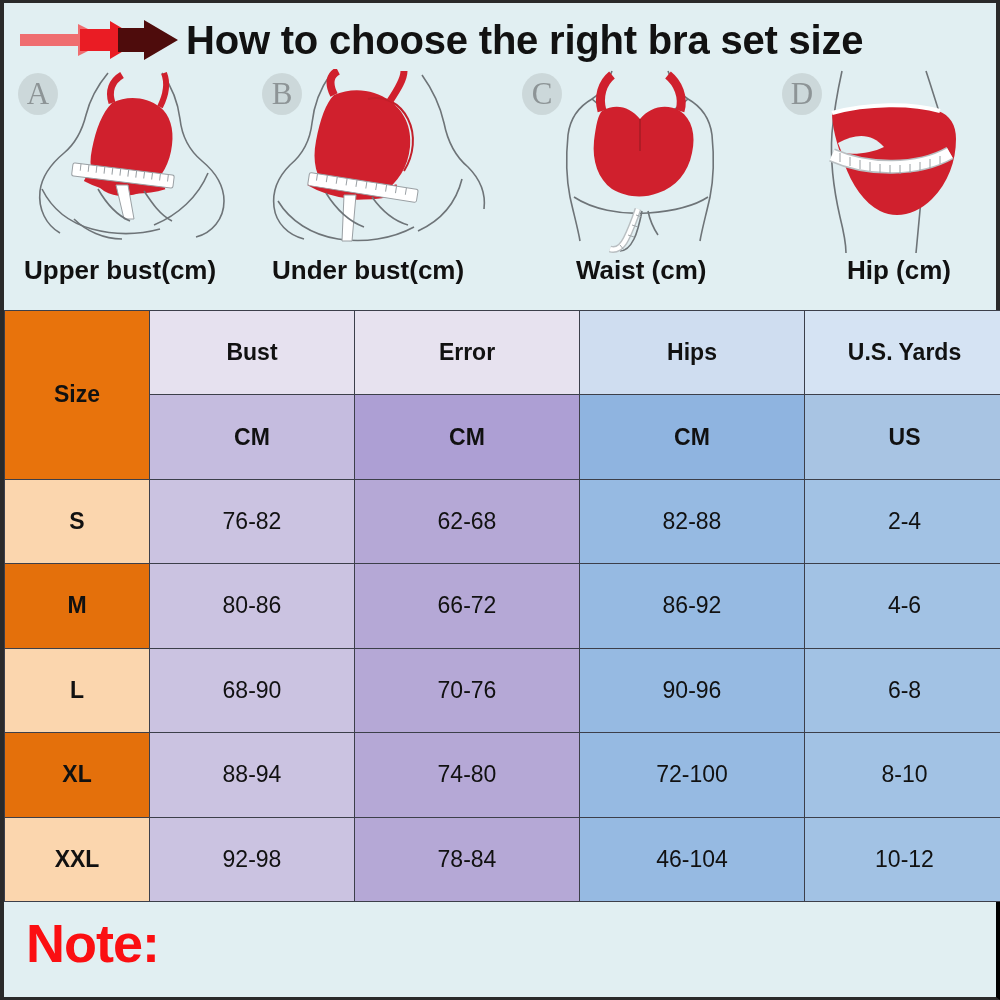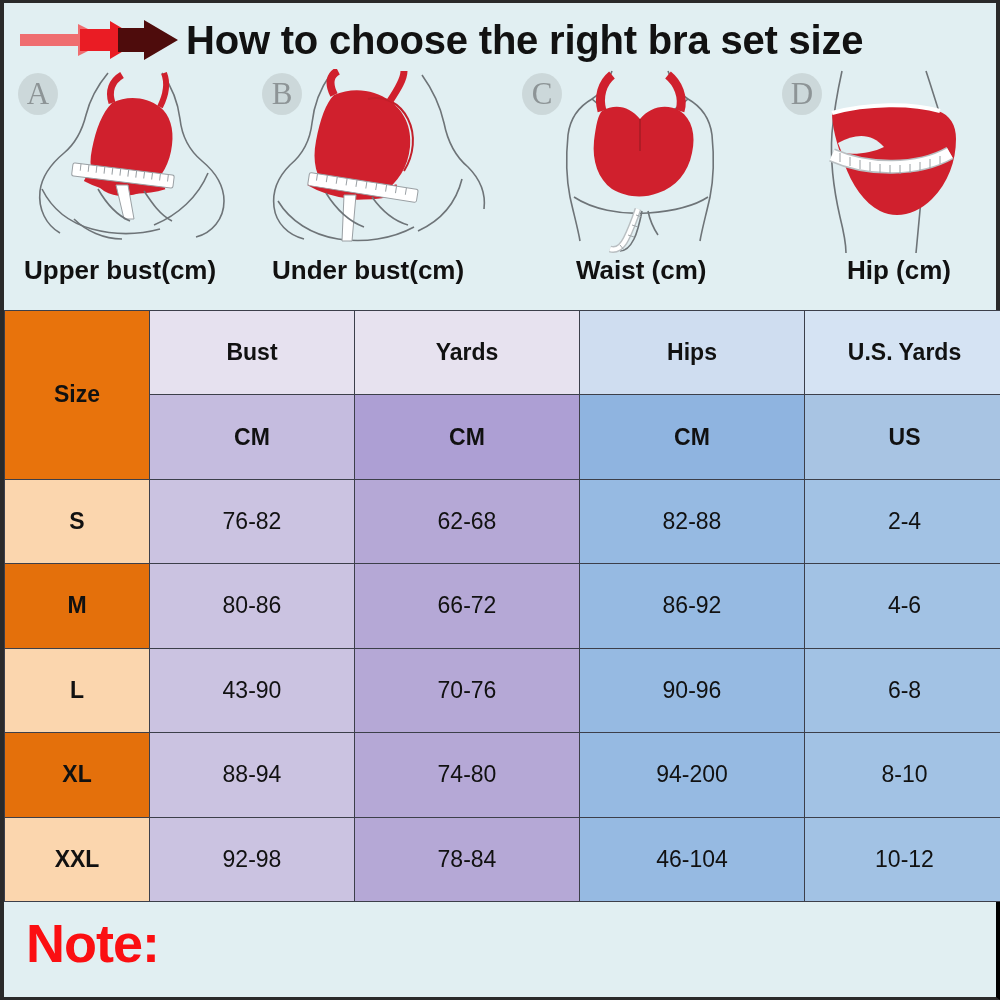--- a/index.html
+++ b/index.html
@@ -364,21 +364,21 @@
         <col class="c-size">
           <col class="c-bust">
           <col class="c-waist">
           <col class="c-hips">
           <col class="c-us">
       </colgroup>
       <tbody>
         <tr>
           <td class="size-head" rowspan="2">Size</td>
           <td class="h-top bust-top">Bust</td>
-          <td class="h-top waist-top">Yards</td>
+          <td class="h-top waist-top">Error</td>
           <td class="h-top hips-top">Hips</td>
           <td class="h-top us-top">U.S. Yards</td>
         </tr>
         <tr>
           <td class="h-unit bust-unit">CM</td>
           <td class="h-unit waist-unit">CM</td>
           <td class="h-unit hips-unit">CM</td>
           <td class="h-unit us-unit">US</td>
         </tr>
 
@@ -391,30 +391,30 @@
         </tr>
         <tr>
           <td class="size-cell size-dark">M</td>
           <td class="v-bust">80-86</td>
           <td class="v-waist">66-72</td>
           <td class="v-hips">86-92</td>
           <td class="v-us">4-6</td>
         </tr>
         <tr>
           <td class="size-cell size-light">L</td>
-          <td class="v-bust">43-90</td>
+          <td class="v-bust">68-90</td>
           <td class="v-waist">70-76</td>
           <td class="v-hips">90-96</td>
           <td class="v-us">6-8</td>
         </tr>
         <tr>
           <td class="size-cell size-dark">XL</td>
           <td class="v-bust">88-94</td>
           <td class="v-waist">74-80</td>
-          <td class="v-hips">94-200</td>
+          <td class="v-hips">72-100</td>
           <td class="v-us">8-10</td>
         </tr>
         <tr>
           <td class="size-cell size-light">XXL</td>
           <td class="v-bust">92-98</td>
           <td class="v-waist">78-84</td>
           <td class="v-hips">46-104</td>
           <td class="v-us">10-12</td>
         </tr>
       </tbody>

